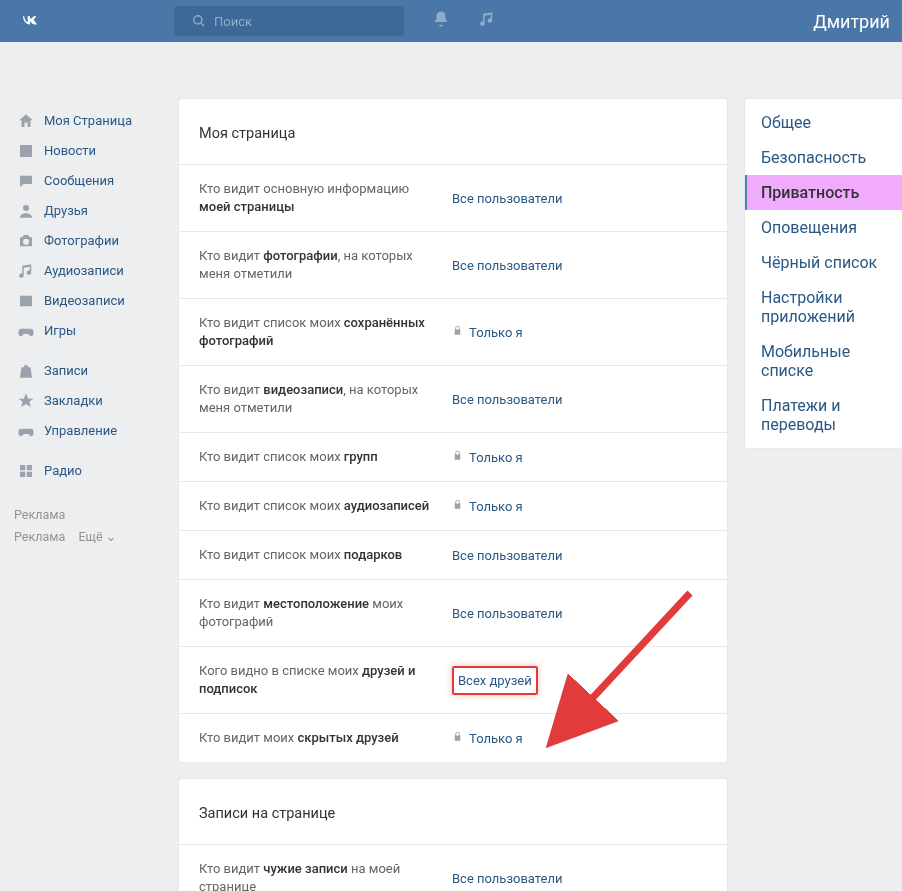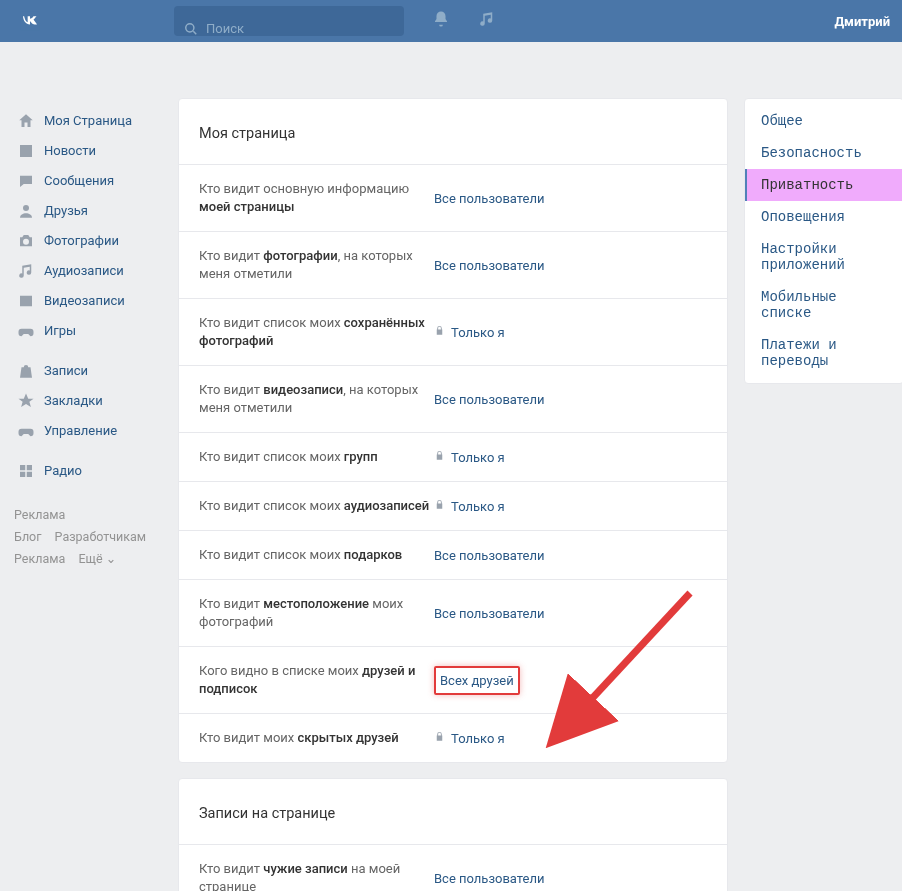--- a/index.html
+++ b/index.html
@@ -1,41 +1,41 @@
 <!DOCTYPE html>
 <html><head>
 <meta charset="utf-8">
 <style>
 * { box-sizing: border-box; margin: 0; padding: 0; }
 body { font-family: -apple-system, BlinkMacSystemFont, "Segoe UI", Roboto, Helvetica, Arial, sans-serif; background: #edeef0; width: 902px; height: 891px; overflow: hidden; position: relative; }
 .topbar { background: #4a76a8; height: 42px; display: flex; align-items: center; padding: 0 12px; }
 .logo { width: 28px; height: 28px; margin-left: 4px; margin-right: 130px; }
 .logo svg { width: 100%; height: 100%; }
-.search-box { background: #3e6898; border-radius: 4px; height: 30px; width: 230px; display: flex; align-items: flex-end; padding: 0 10px; color: #8fadc8; font-size: 13px; }
+.search-box { background: #3e6898; border-radius: 4px; height: 30px; width: 230px; display: flex; align-items: center; padding: 0 18px; color: #8fadc8; font-size: 13px; }
 .search-box svg { margin-right: 8px; }
 .top-icon { margin-left: 28px; color: #8fadc8; }
-.top-right { margin-left: auto; color: #fff; font-size: 13px; font-weight: 700; }
+.top-right { margin-left: auto; color: #fff; font-size: 18px; font-weight: 400; }
 .layout { display: flex; padding: 10px 10px 0 10px; position: relative; margin-top: 46px; }
 .sidebar { width: 156px; padding-top: 8px; flex-shrink: 0; }
 .nav-item { display: flex; align-items: center; padding: 5px 6px; border-radius: 4px; cursor: pointer; color: #2a5885; font-size: 13px; line-height: 16px; }
 .nav-ico { width: 20px; height: 20px; margin-right: 8px; display: inline-flex; align-items: center; justify-content: center; color: #99a2ad; }
 .nav-sep { height: 10px; }
 .footer-links { margin-top: 18px; font-size: 12.5px; color: #939393; line-height: 22px; padding-left: 4px; }
 .footer-links a { color: #939393; margin-right: 10px; }
 .main { margin-left: 12px; width: 550px; flex-shrink: 0; }
 .panel { background: #fff; border: 1px solid #e7e8ec; border-radius: 4px; margin-bottom: 15px; }
 .panel-header { padding: 26px 20px 22px 20px; font-size: 14.5px; color: #333; font-weight: 400; }
-.setting-row { border-top: 1px solid #e7e8ec; display: flex; align-items: center; padding: 15px 20px; }
+.setting-row { border-top: 1px solid #e7e8ec; display: flex; align-items: center; padding: 15px 20px; gap: 18px; }
 .setting-label { width: 235px; flex-shrink: 0; font-size: 13px; color: #656565; line-height: 18px; }
 .setting-label b { color: #333; font-weight: 500; }
 .setting-value { display: flex; color: #2a5885; font-size: 13px; cursor: pointer; }
 .setting-value.highlight { border: 2px solid #e23b3b; padding: 5px 4px; border-radius: 2px; box-shadow: 0 0 6px rgba(226,59,59,.35); }
 .lock-ico { color: #99a2ad; margin-right: 6px; display: inline-flex; }
 .right-rail { margin-left: 16px; width: 160px; background: #fff; border: 1px solid #e7e8ec; border-radius: 4px; align-self: flex-start; flex-shrink: 0; padding: 6px 0; }
-.rail-item { display: block; padding: 8px 14px; font-size: 14px; color: #2a5885; cursor: pointer; border-left: 2px solid transparent; font-family: Liberation Mono, monospace; }
+.rail-item { display: block; padding: 8px 14px; font-size: 16px; color: #2a5885; cursor: pointer; border-left: 2px solid transparent; }
 .rail-item.active { background: #f0abfc; border-left-color: #5181b8; font-weight: 500; color: #333; }
 .arrow { position: absolute; pointer-events: none; }
 </style>
 </head>
 <body>
 
 <div class="topbar">
   <div class="logo">
     <svg viewBox="0 0 24 24" fill="#fff">
         <path d="M4 4h16v16H4z" fill="#4a76a8"></path>
@@ -169,24 +169,20 @@
               <rect x="4" y="13" width="7" height="7"></rect>
               <rect x="13" y="13" width="7" height="7"></rect>
             </svg>
           </span>
           <span>Радио</span>
         </div>
       </div>
     <div class="footer-links">
       <div><a>Реклама</a></div>
       <div>
-        <a>Блог</a>
-        <a>Разработчикам</a>
-      </div>
-      <div>
         <a>Реклама</a>
         <a>Ещё ⌄</a>
       </div>
     </div>
   </div>
 
   <div class="main" id="main">
       <div class="panel">
         <div class="panel-header">Моя страница</div>
         <div class="setting-row">
@@ -279,20 +275,21 @@
           </div>
         </div>
       </div>
     </div>
 
   <div class="right-rail" id="rail">
       <a class="rail-item">Общее</a>
       <a class="rail-item">Безопасность</a>
       <a class="rail-item active">Приватность</a>
       <a class="rail-item">Оповещения</a>
+      <a class="rail-item">Чёрный список</a>
       <a class="rail-item">Настройки приложений</a>
       <a class="rail-item">Мобильные списке</a>
       <a class="rail-item">Платежи и переводы</a>
     </div>
 
   <svg class="arrow" style="left:520px; top:500px;" width="180" height="170" viewBox="0 0 180 170">
     <defs>
         <marker id="ah" markerWidth="10" markerHeight="10" refX="7" refY="5" orient="auto">
           <path d="M0 0L10 5L0 10z" fill="#e23b3b"></path>
         </marker>

